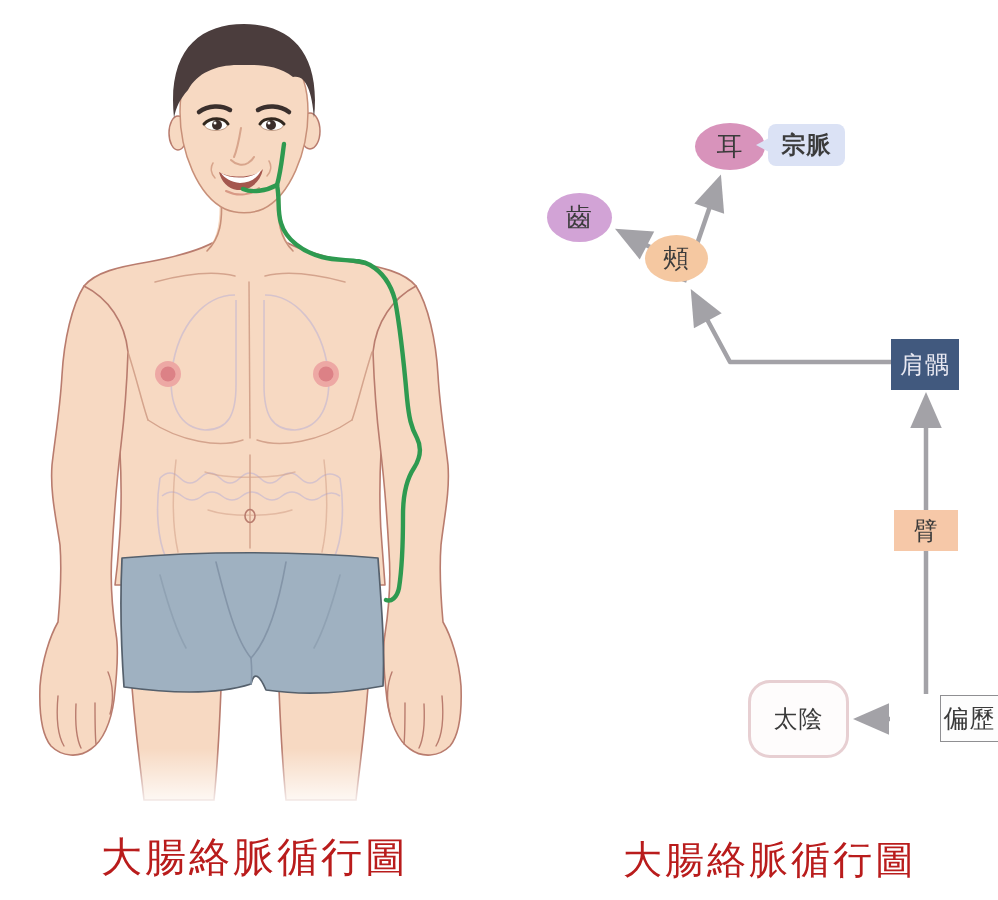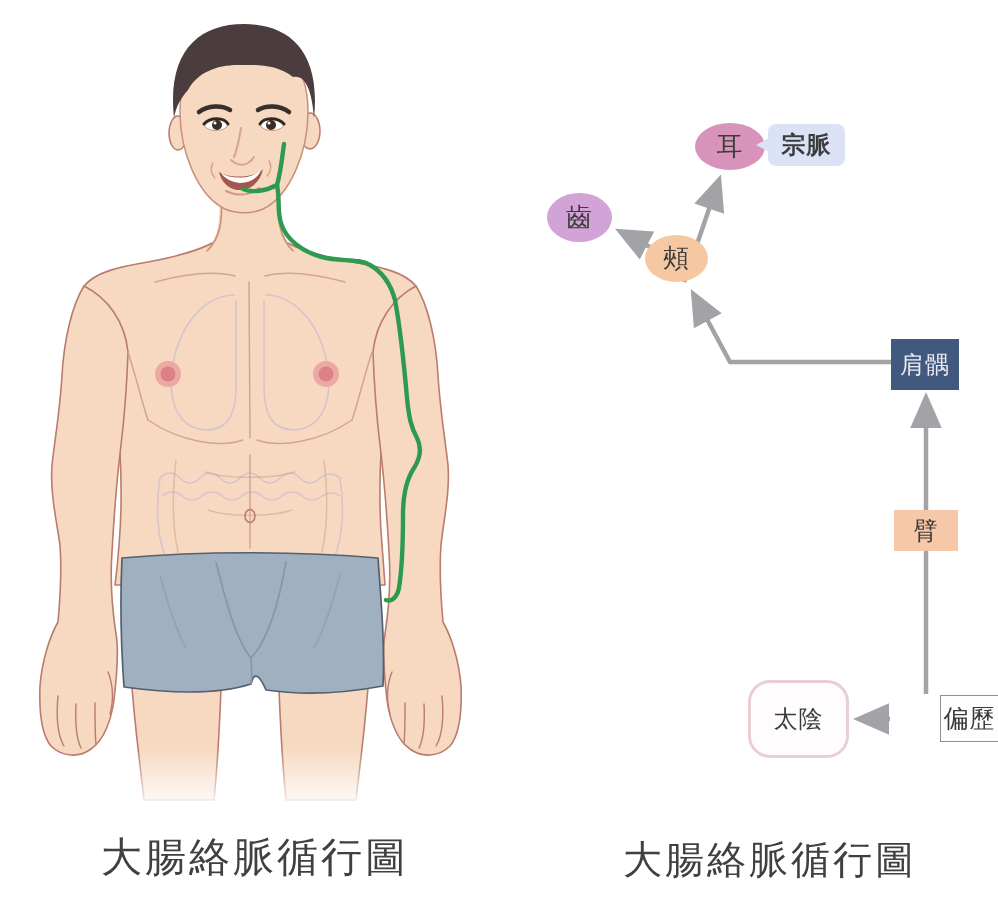--- a/index.html
+++ b/index.html
@@ -3,21 +3,21 @@
 <meta charset="utf-8">
 <style>
   html,body{margin:0;padding:0;}
   body{
     width:998px;height:900px;position:relative;background:#ffffff;
     font-family:"Liberation Sans","DejaVu Sans",sans-serif;
     overflow:hidden;
   }
   
   .caption{
-    position:absolute;color:#404040;font-weight:500;
+    position:absolute;color:#b91c1c;font-weight:500;
     letter-spacing:3px;text-align:center;white-space:nowrap;
   }
   #caption-left{left:55px;top:830px;width:400px;font-size:41px;}
   #caption-right{left:575px;top:833px;width:390px;font-size:39px;}
 
   
   .node{
     position:absolute;display:flex;align-items:center;justify-content:center;
     color:#3b3b3b;z-index:2;box-sizing:border-box;letter-spacing:1px;
   }

